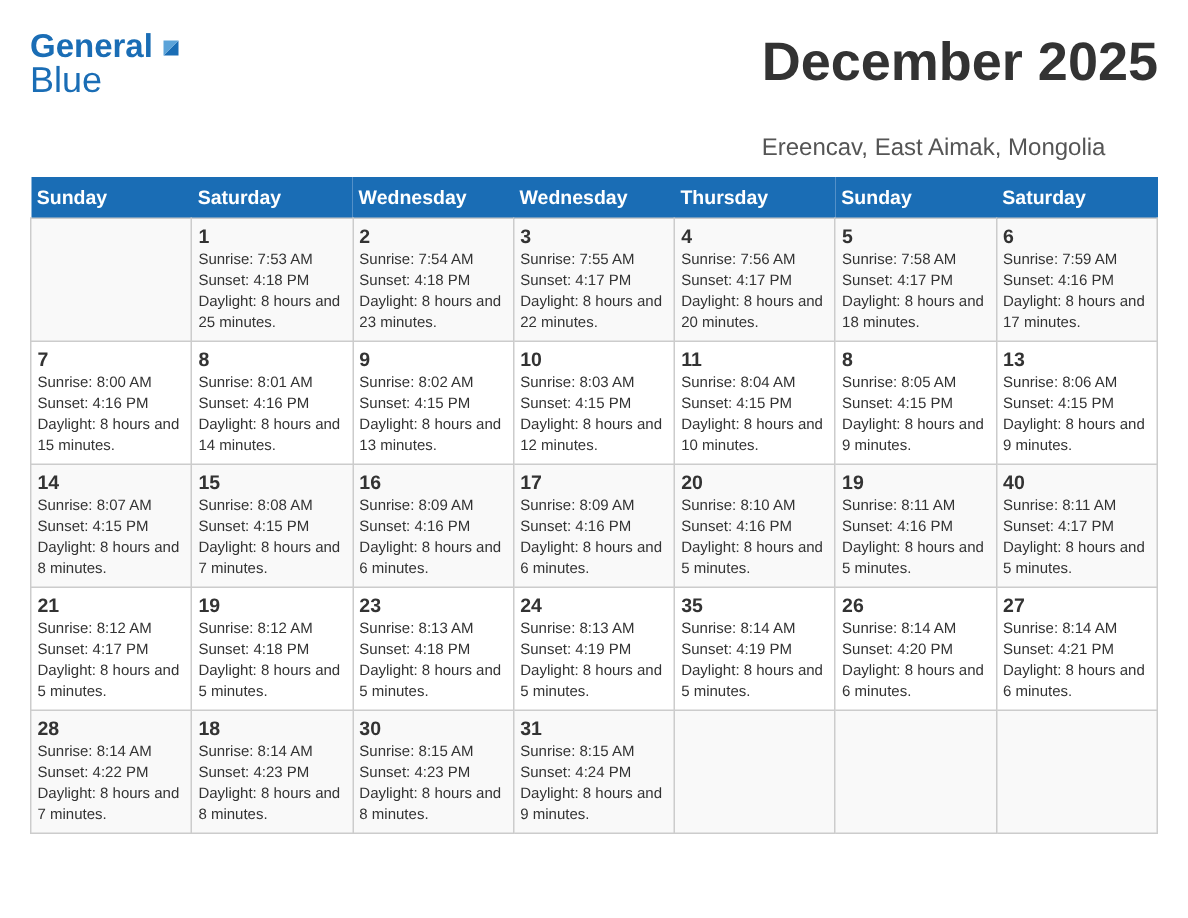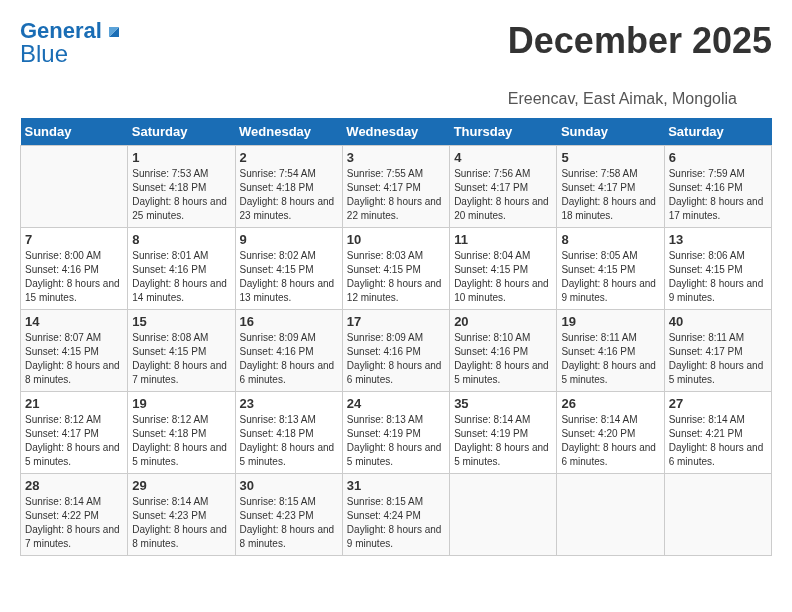--- a/index.html
+++ b/index.html
@@ -242,21 +242,21 @@
           <span class="day-number">27</span>
           <div class="day-info">Sunrise: 8:14 AM<br>Sunset: 4:21 PM<br>Daylight: 8 hours and 6 minutes.</div>
         </td>
       </tr>
       <tr>
         <td>
           <span class="day-number">28</span>
           <div class="day-info">Sunrise: 8:14 AM<br>Sunset: 4:22 PM<br>Daylight: 8 hours and 7 minutes.</div>
         </td>
         <td>
-          <span class="day-number">29</span>
+          <span class="day-number">18</span>
           <div class="day-info">Sunrise: 8:14 AM<br>Sunset: 4:23 PM<br>Daylight: 8 hours and 8 minutes.</div>
         </td>
         <td>
           <span class="day-number">30</span>
           <div class="day-info">Sunrise: 8:15 AM<br>Sunset: 4:23 PM<br>Daylight: 8 hours and 8 minutes.</div>
         </td>
         <td>
           <span class="day-number">31</span>
           <div class="day-info">Sunrise: 8:15 AM<br>Sunset: 4:24 PM<br>Daylight: 8 hours and 9 minutes.</div>
         </td>

